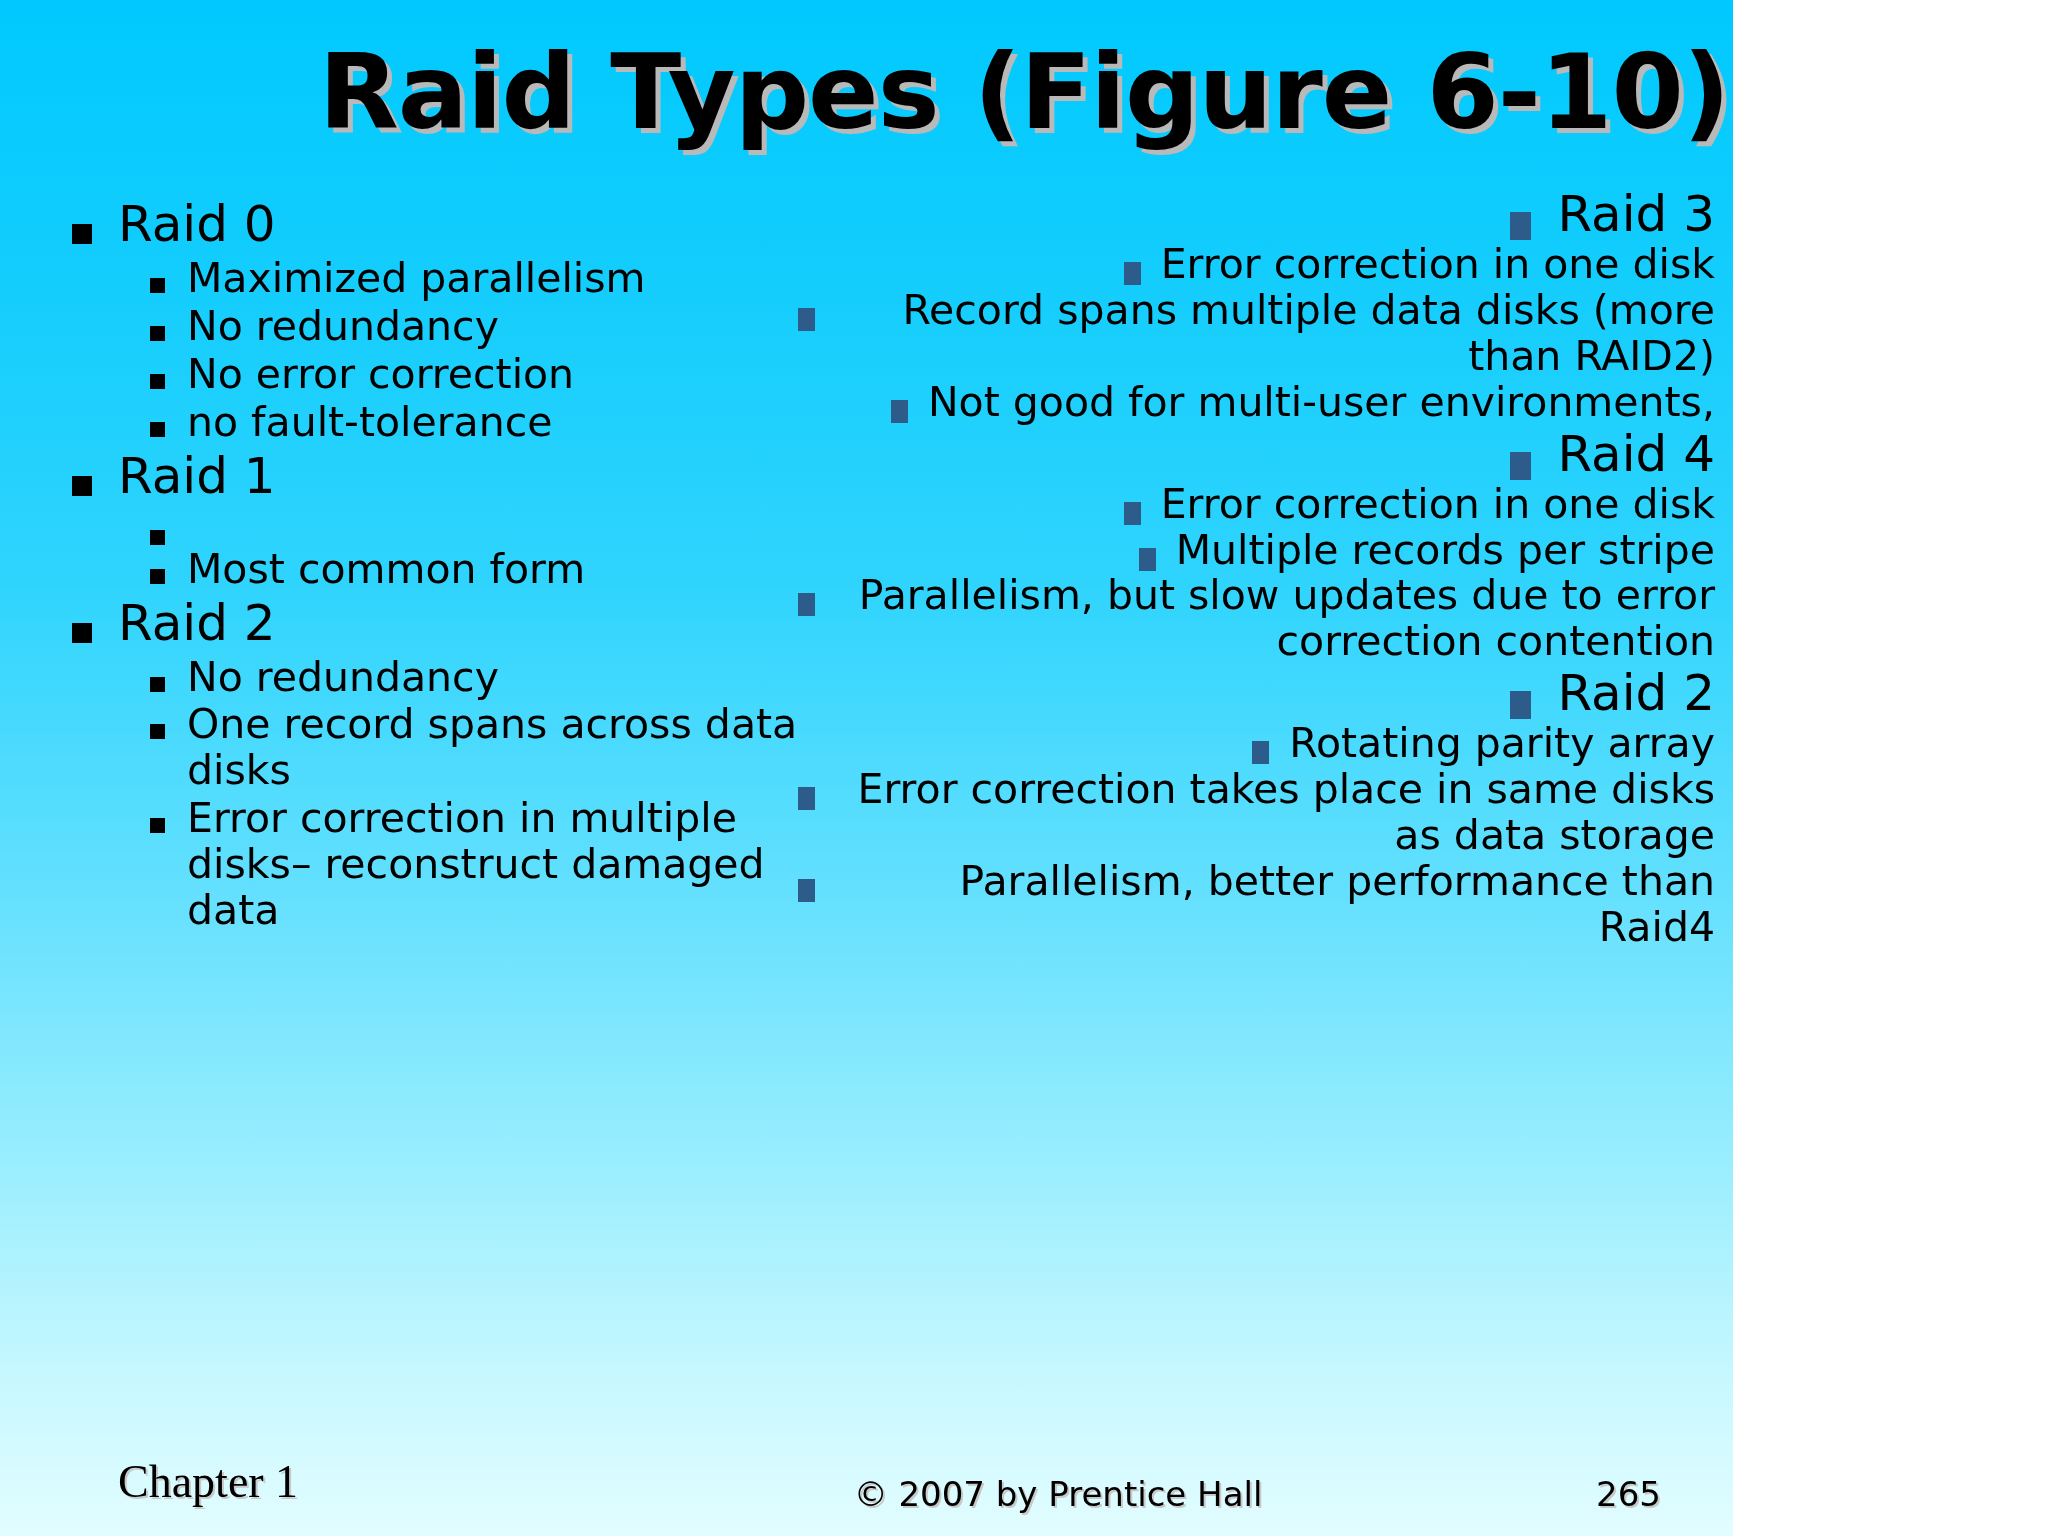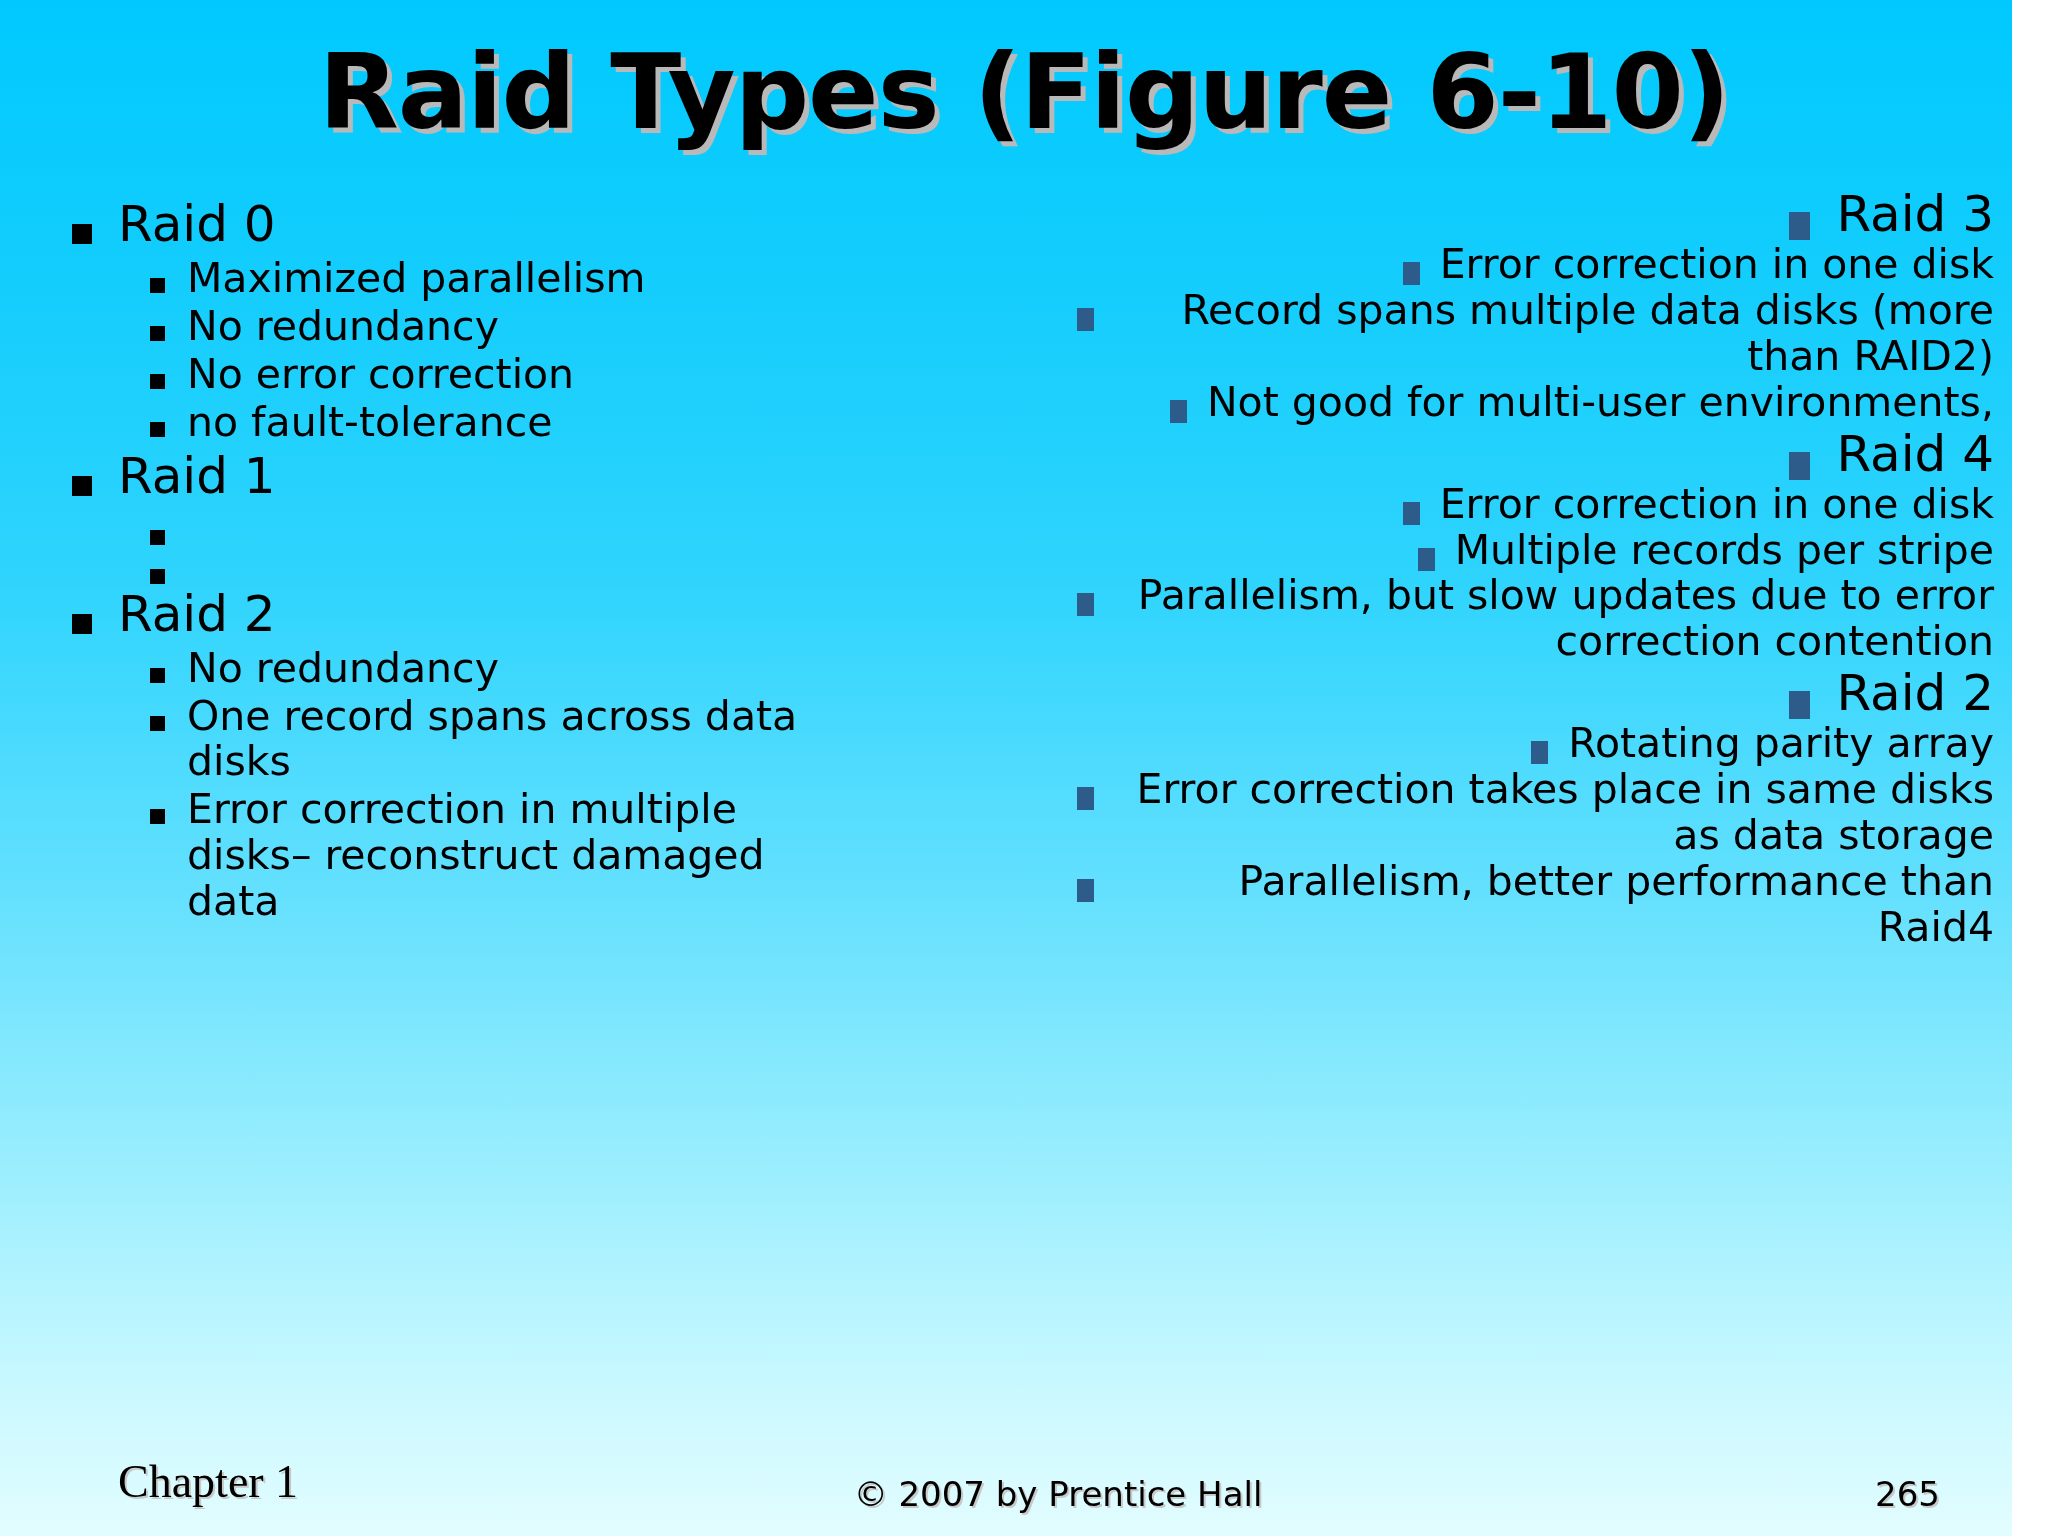--- a/index.html
+++ b/index.html
@@ -7,21 +7,21 @@
     padding: 0;
   }
   body {
     width: 2048px;
     height: 1536px;
     overflow: hidden;
     font-family: "DejaVu Sans", sans-serif;
   }
   #slide {
     position: relative;
-    width: 2012px;
+    width: 1733px;
     height: 1536px;
     background: linear-gradient(to bottom,
         #00c9ff 0%,
         #13cdfd 18%,
         #2fd4fd 38%,
         #63e0fe 58%,
         #9aeefe 76%,
         #c8f8ff 90%,
         #e2fdff 100%);
     overflow: hidden;
@@ -208,20 +208,21 @@
 
     <div class="row L1">
       <span class="bul"></span>
       <span class="txt">Raid 1</span>
     </div>
     <div class="row L2">
       <span class="bul"></span>
     </div>
     <div class="row L2">
       <span class="bul"></span>
+      <span class="txt">Most common form</span>
     </div>
 
     <div class="row L1">
       <span class="bul"></span>
       <span class="txt">Raid 2</span>
     </div>
     <div class="row L2">
       <span class="bul"></span>
       <span class="txt">No redundancy</span>
     </div>

